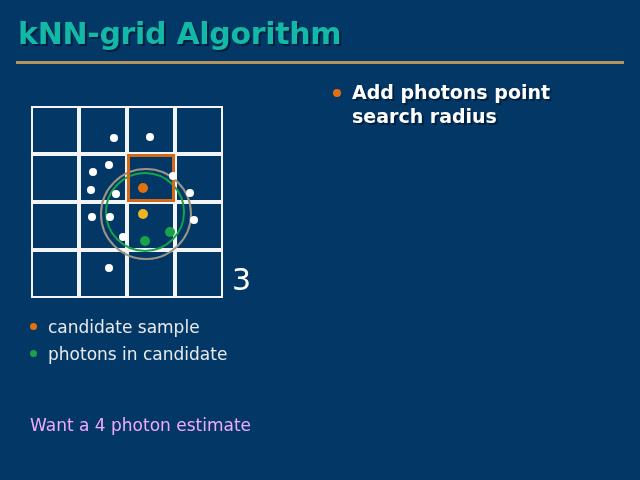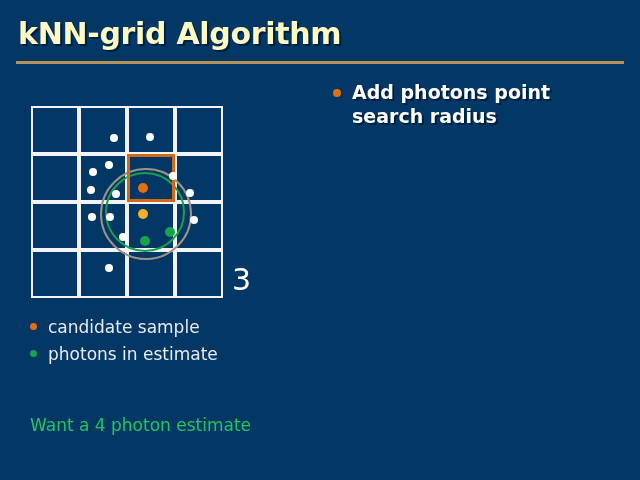--- a/index.html
+++ b/index.html
@@ -21,21 +21,21 @@
     height: 480px;
   }
 
   
   .title {
     position: absolute;
     left: 18px;
     top: 16px;
     font-size: 30px;
     font-weight: bold;
-    color: #fef9c3;
+    color: #14b8a6;
     letter-spacing: -0.3px;
     text-shadow: 2px 2px 0 #00203f;
     white-space: nowrap;
   }
   .title-rule {
     position: absolute;
     left: 16px;
     top: 61px;
     width: 608px;
     height: 3px;
@@ -138,21 +138,21 @@
     color: #e8eaec;
     line-height: 20px;
   }
 
   
   .footnote {
     position: absolute;
     left: 30px;
     top: 415px;
     font-size: 17px;
-    color: #22c55e;
+    color: #f0abfc;
   }
 </style>
 </head>
 <body>
 
 <div class="slide">
 
   <div class="title">kNN-grid Algorithm</div>
   <div class="title-rule"></div>
 
@@ -204,19 +204,19 @@
 
   <div class="number-label">3</div>
 
   <div class="legend">
     <div class="legend-row">
       <span class="legend-dot" style="background:#e2700c"></span>
       <span class="legend-text">candidate sample</span>
     </div>
     <div class="legend-row">
       <span class="legend-dot" style="background:#16a34a"></span>
-      <span class="legend-text">photons in estimate</span>
+      <span class="legend-text">photons in candidate</span>
     </div>
   </div>
 
   <div class="footnote">Want a 4 photon estimate</div>
 
 </div>
 
 </body></html>

